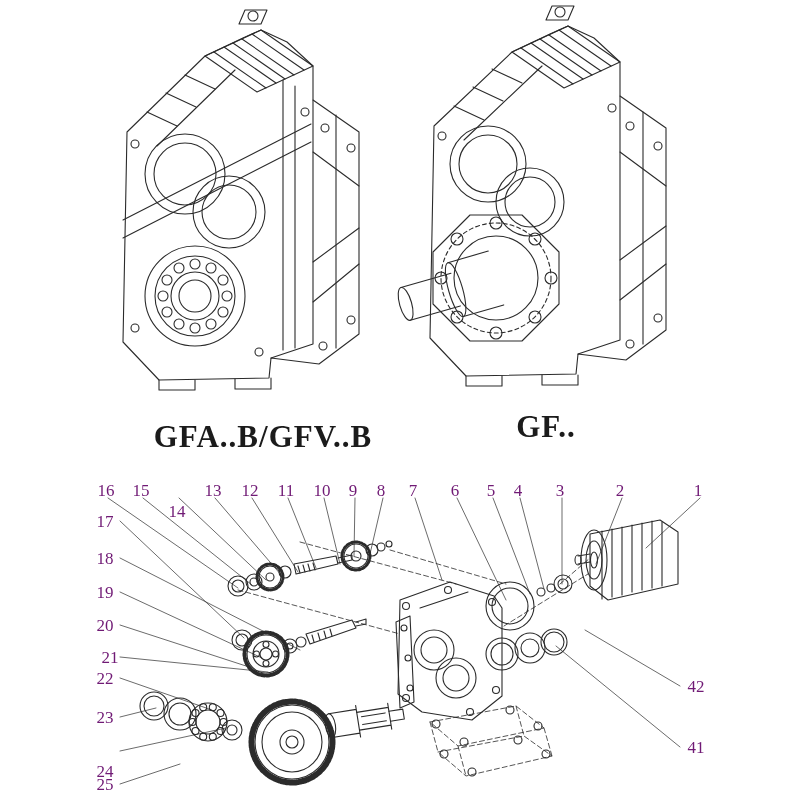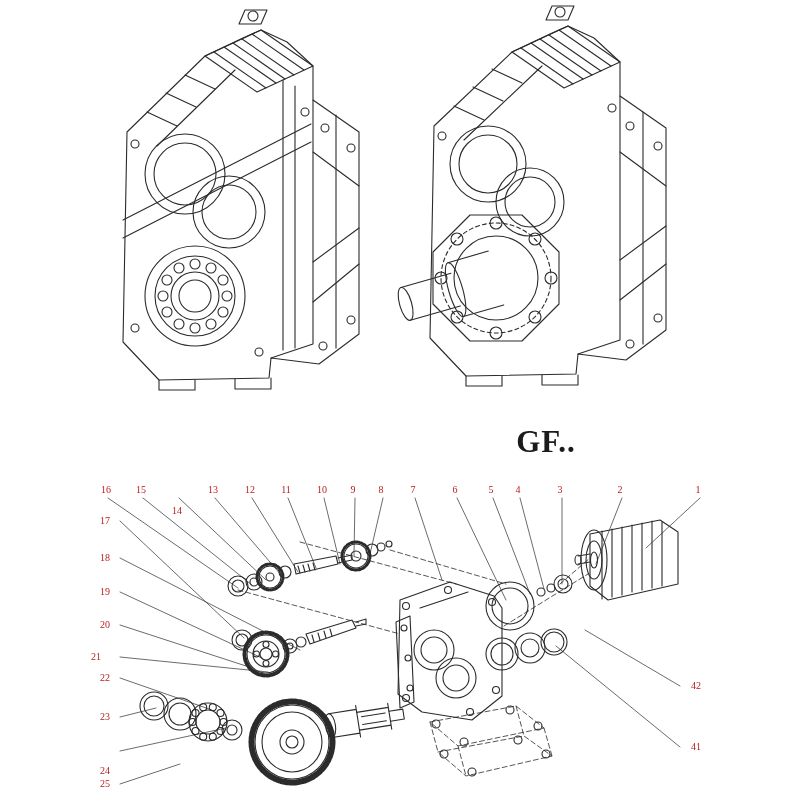--- a/index.html
+++ b/index.html
@@ -12,21 +12,21 @@
   svg * { vector-effect:non-scaling-stroke; }
   .draw { stroke:#2b2b2b; fill:none; stroke-width:1.1; stroke-linejoin:round; stroke-linecap:round; }
   .thin { stroke-width:0.7; }
   .dash { stroke-dasharray:5 3; stroke-width:0.8; }
   .caption {
     position:absolute; transform:translate(-50%,-50%);
     font-weight:bold; font-size:31px; letter-spacing:1px; white-space:nowrap;
   }
   .co {
     position:absolute; transform:translate(-50%,-50%);
-    font-size:10px; line-height:1; color:#b91c1c; z-index:5;
+    font-size:17px; line-height:1; color:#701a75; z-index:5;
   }
 </style>
 </head>
 <body>
 
 <div class="abs" style="inset:0;">
 
   <svg style="left:75px; top:2px;" width="330" height="410" viewBox="0 0 330 410">
     <g class="draw">
 
@@ -148,21 +148,22 @@
         <circle cx="258" cy="316" r="4"></circle>
           <circle cx="230" cy="342" r="4"></circle>
       </g>
       <g>
         <path d="M243 110 L243 342"></path>
         <path d="M220 150 L266 184 M266 224 L220 258 M220 298 L266 262"></path>
       </g>
     </g>
   </svg>
 
-  <div class="caption" style="left:546px; top:442px;">GF..</div>
+  <div class="caption" style="left:263px; top:437px;">GFA..B/GFV..B</div>
+  <div class="caption" style="left:546px; top:427px;">GF..</div>
 
   <svg style="left:0; top:458px;" width="800" height="342" viewBox="0 0 800 342">
 
     <g class="draw thin">
       <path d="M108 40 L238 130 M143 40 L252 127 M179 40 L266 122 M215 40 L282 118 M252 40 L298 114
                M288 40 L316 110 M324 40 L340 106 M355 40 L354 98 M383 40 L370 96 M415 40 L442 122
                M457 40 L506 142 M493 40 L530 136 M520 40 L544 131 M562 40 L562 126 M622 40 L596 106
                M700 40 L646 90"></path>
       <path d="M120 63 L244 180 M120 100 L300 192 M120 134 L262 200 M120 167 L246 208 M120 199 L268 214
                M120 220 L212 252 M120 259 L156 250 M120 293 L226 270 M120 326 L180 306"></path>
@@ -325,21 +326,21 @@
     <span class="co" style="left:491px; top:490px;">5</span>
     <span class="co" style="left:518px; top:490px;">4</span>
     <span class="co" style="left:560px; top:490px;">3</span>
     <span class="co" style="left:620px; top:490px;">2</span>
     <span class="co" style="left:698px; top:490px;">1</span>
 
     <span class="co" style="left:105px; top:521px;">17</span>
     <span class="co" style="left:105px; top:558px;">18</span>
     <span class="co" style="left:105px; top:592px;">19</span>
     <span class="co" style="left:105px; top:625px;">20</span>
-    <span class="co" style="left:96px; top:657px;">21</span>
+    <span class="co" style="left:110px; top:657px;">21</span>
     <span class="co" style="left:105px; top:678px;">22</span>
     <span class="co" style="left:105px; top:717px;">23</span>
     <span class="co" style="left:105px; top:751px;margin-top:20px;">24</span>
     <span class="co" style="left:105px; top:784px;">25</span>
 
     <span class="co" style="left:696px; top:686px;">42</span>
     <span class="co" style="left:696px; top:747px;">41</span>
   </div>
 
 </div>

